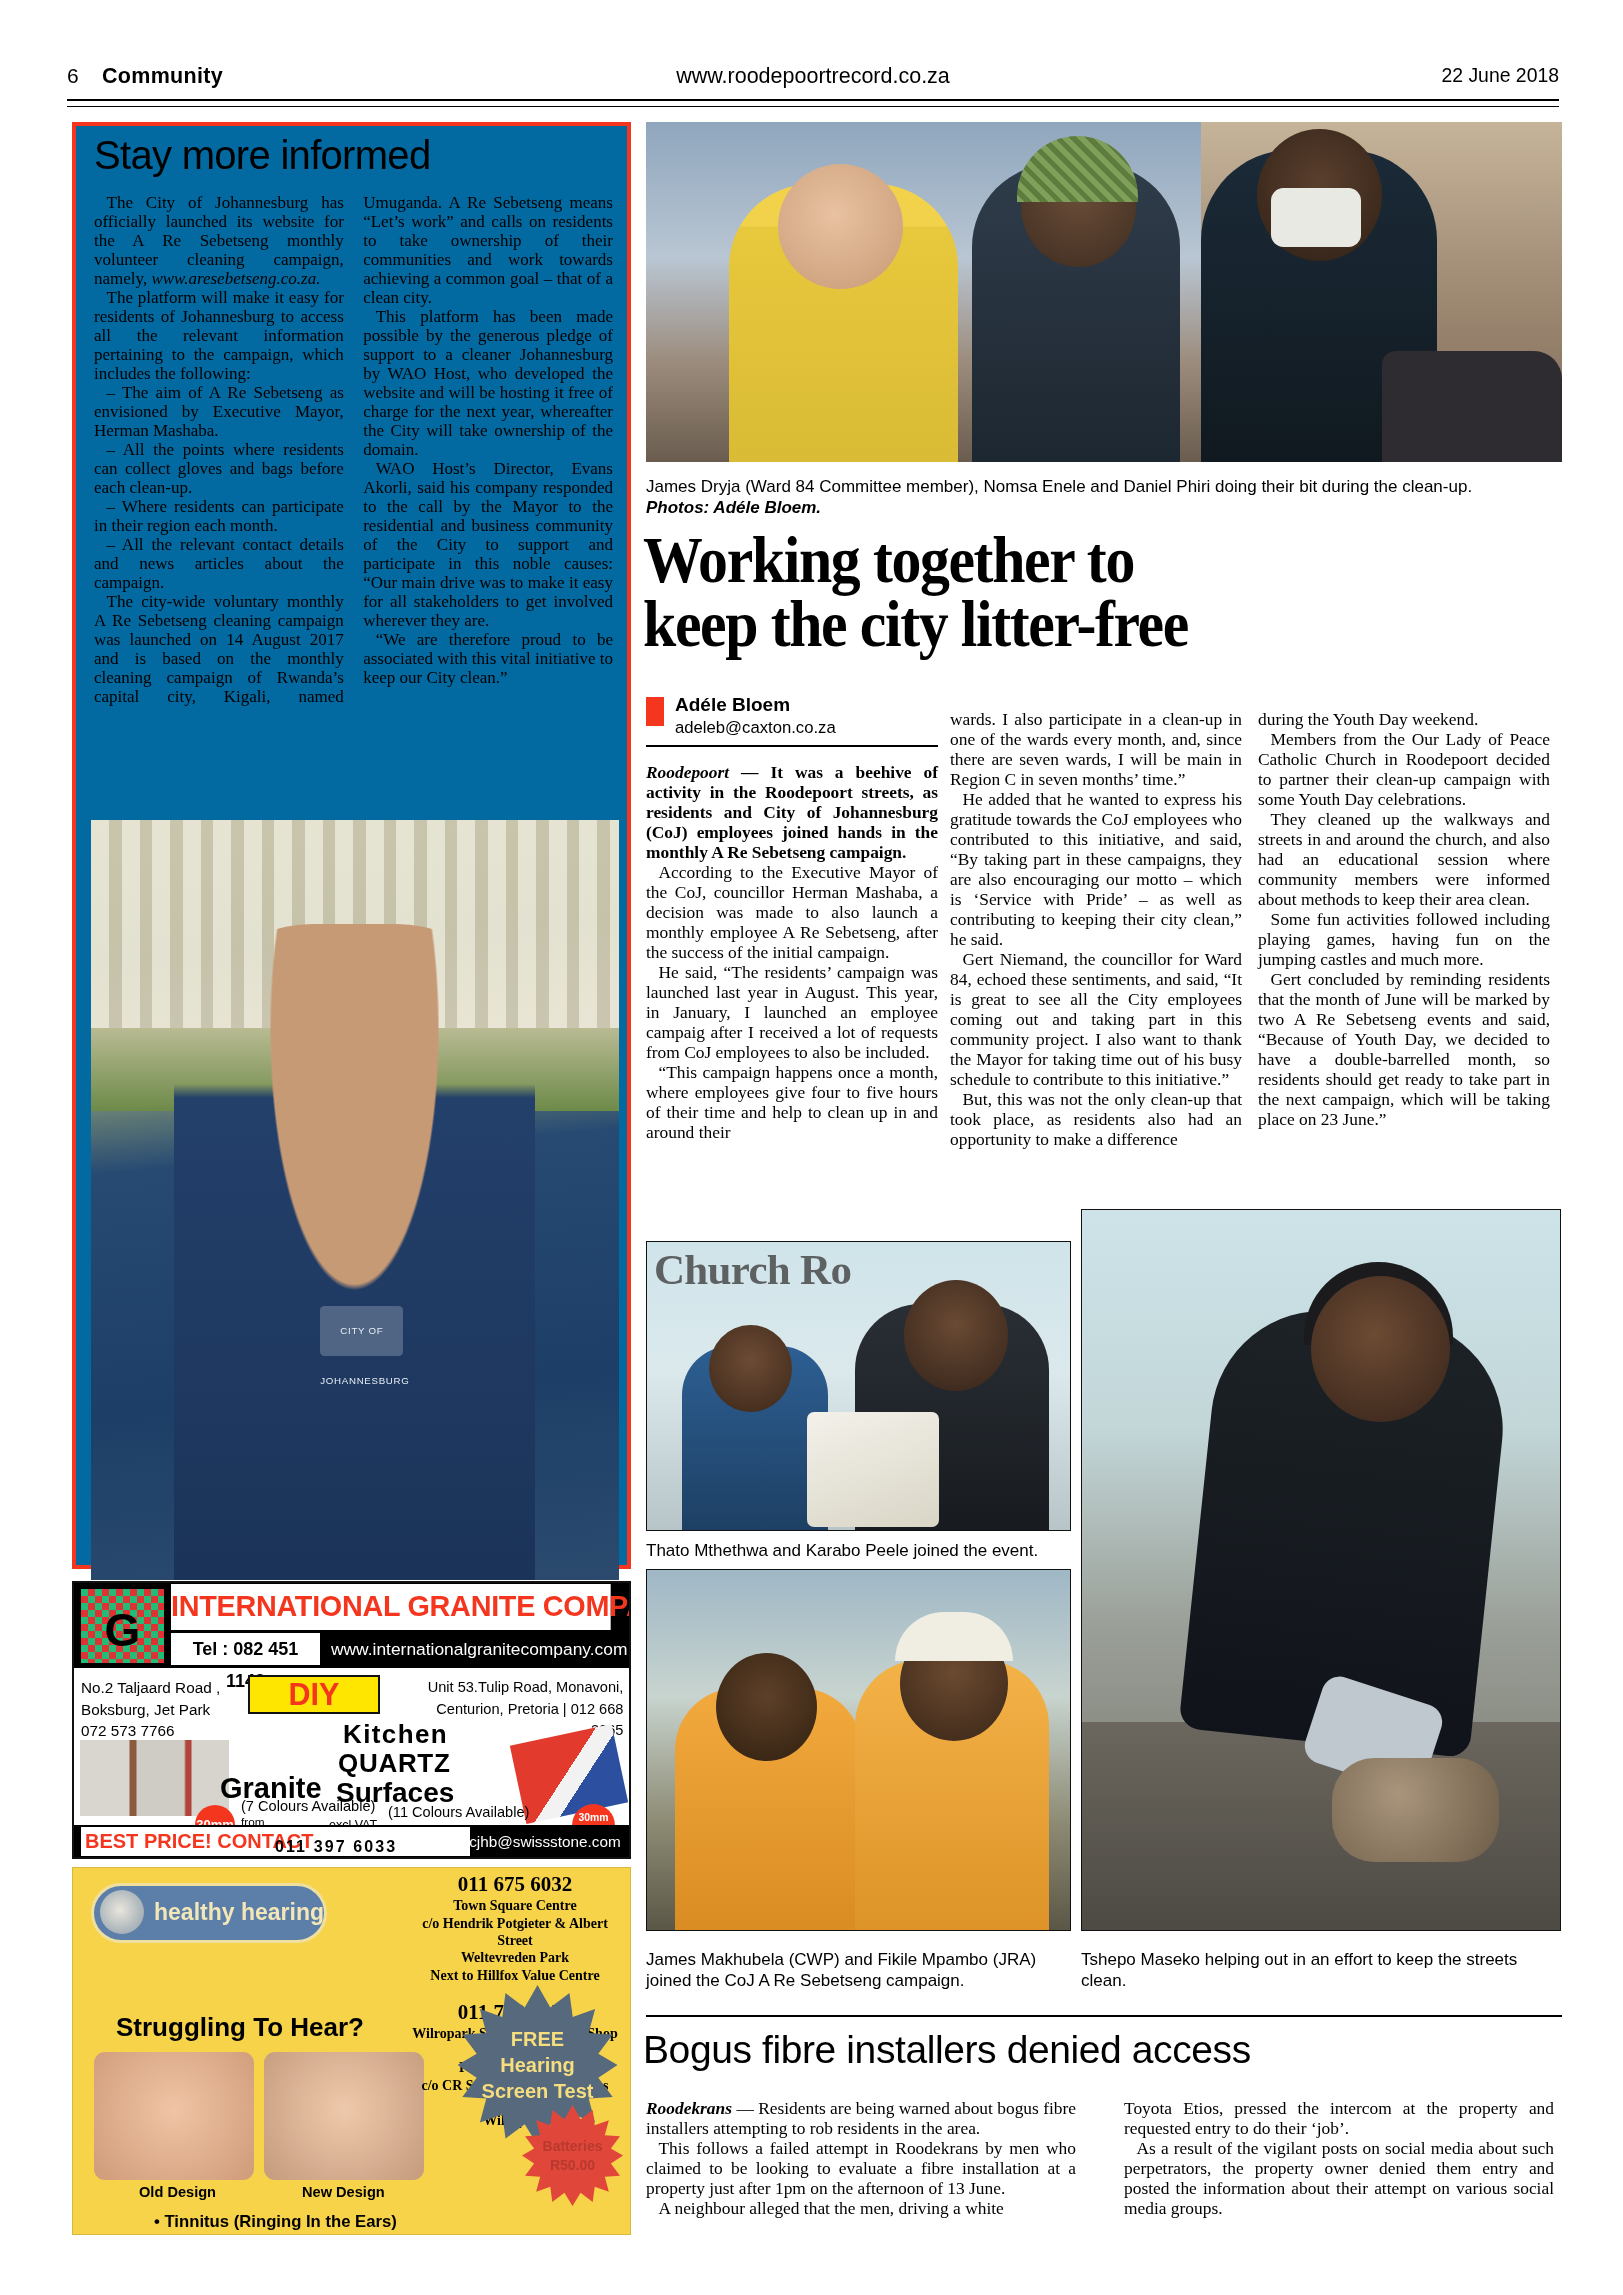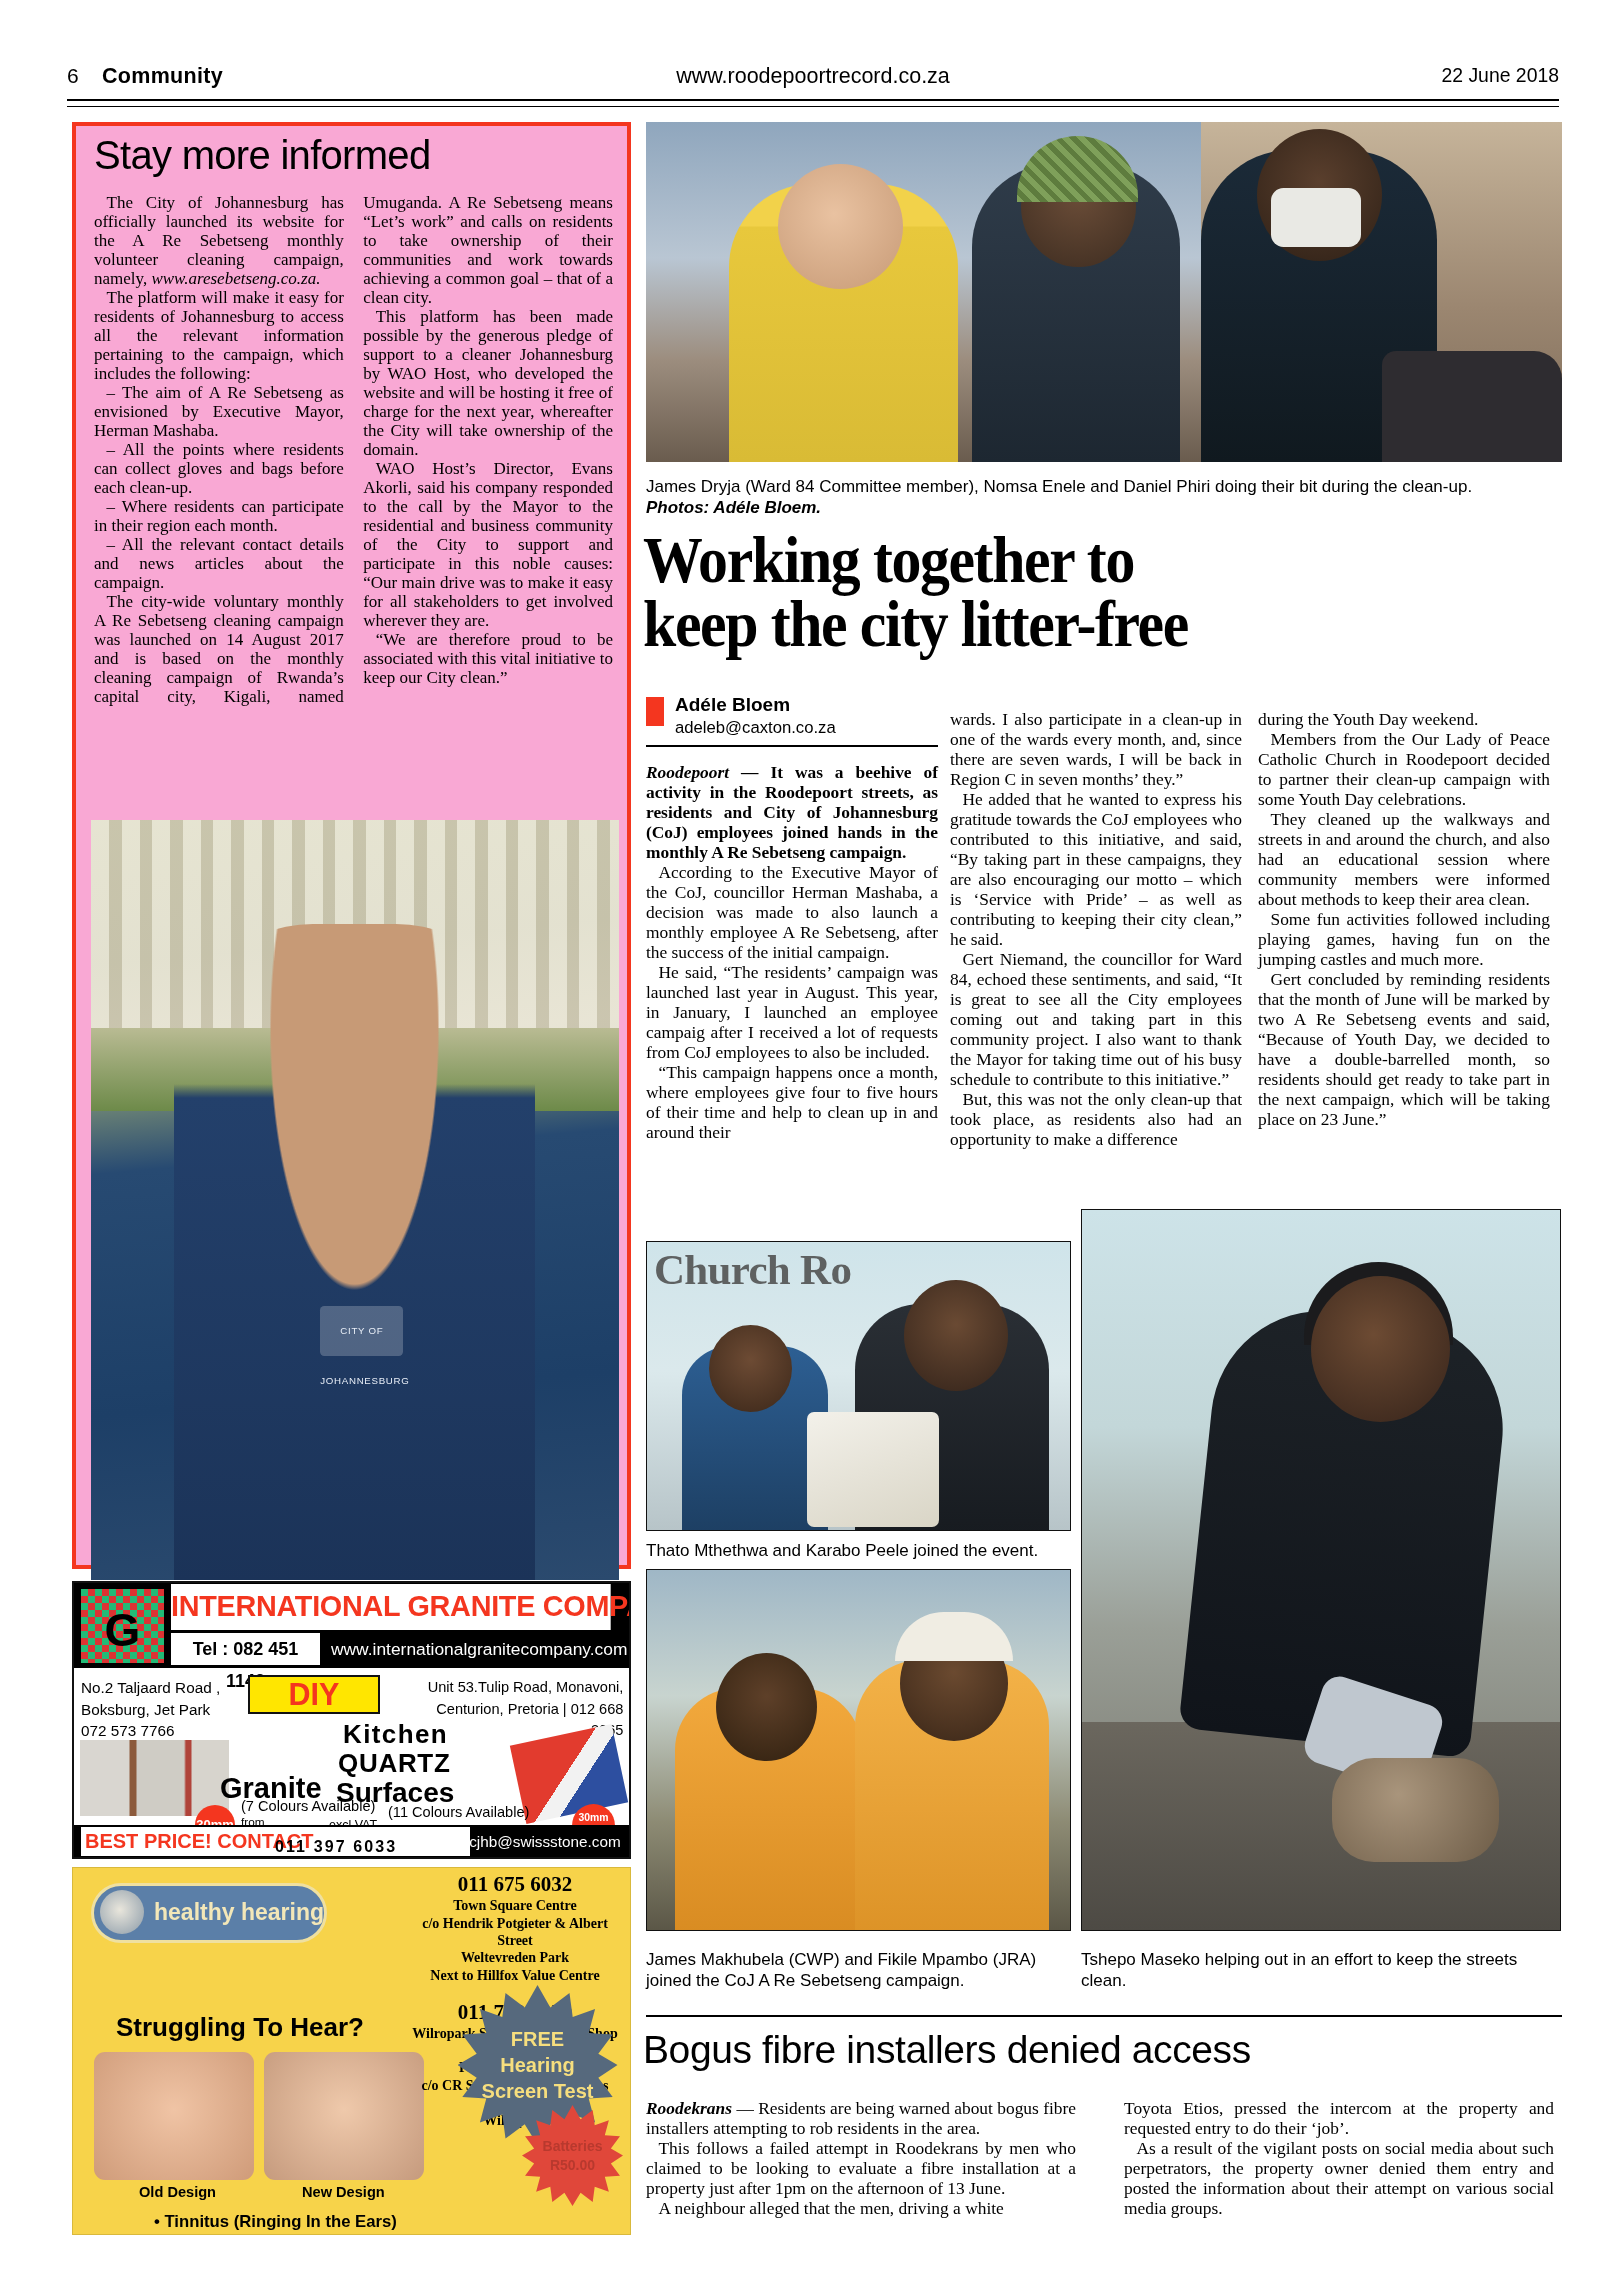--- a/index.html
+++ b/index.html
@@ -16,21 +16,21 @@
   .masthead{position:absolute;left:67px;top:64px;width:1492px;height:36px;}
   .mh-page{position:absolute;left:0;top:0;font-size:21px;font-weight:400;}
   .mh-section{position:absolute;left:35px;top:0;font-size:21.5px;font-weight:700;letter-spacing:0.3px;}
   .mh-url{position:absolute;left:0;right:0;top:0;text-align:center;font-size:21.5px;font-weight:400;}
   .mh-date{position:absolute;right:0;top:0;font-size:19.4px;}
   .mh-rule{position:absolute;left:67px;top:99px;width:1492px;height:4.9px;
            border-top:2.1px solid #000;border-bottom:1.4px solid #000;}
 
   
   .redbox{position:absolute;left:72px;top:122px;width:559px;height:1447px;
-          border:4.9px solid #f4361f;background:#f9a8d4;box-sizing:border-box;text-decoration:underline;}
+          border:4.9px solid #f4361f;background:#0369a1;box-sizing:border-box;text-decoration:underline;}
   .redbox-title{position:absolute;left:18px;top:7px;font-size:40px;font-weight:400;letter-spacing:-0.7px;}
   .rb-cols{position:absolute;left:18px;top:67px;width:519px;
            column-count:2;column-gap:19.4px;
            font-family:"Liberation Serif",serif;font-size:17px;line-height:19px;
            text-align:justify;hyphens:none;}
   .rb-cols p{margin:0;text-indent:12.5px;}
   .rb-cols p.lead{text-indent:0;}
   .rb-cols i{font-style:italic;}
   .rb-cols b{font-weight:700;font-style:italic;}
 
@@ -303,21 +303,21 @@
   </div>
 
   <div class="artcol c1">
     <p class="lead"><i>Roodepoort</i> — It was a beehive of activity in the Roodepoort streets, as residents and City of Johannesburg (CoJ) employees joined hands in the monthly A Re Sebetseng campaign.</p>
     <p>According to the Executive Mayor of the CoJ, councillor Herman Mashaba, a decision was made to also launch a monthly employee A Re Sebetseng, after the success of the initial campaign.</p>
     <p>He said, “The residents’ campaign was launched last year in August. This year, in January, I launched an employee campaig after I received a lot of requests from CoJ employees to also be included.</p>
     <p>“This campaign happens once a month, where employees give four to five hours of their time and help to clean up in and around their</p>
   </div>
 
   <div class="artcol c2">
-    <p class="lead" style="font-weight:400">wards. I also participate in a clean-up in one of the wards every month, and, since there are seven wards, I will be back in Region C in seven months’ they.”</p>
+    <p class="lead" style="font-weight:400">wards. I also participate in a clean-up in one of the wards every month, and, since there are seven wards, I will be main in Region C in seven months’ time.”</p>
     <p>He added that he wanted to express his gratitude towards the CoJ employees who contributed to this initiative, and said, “By taking part in these campaigns, they are also encouraging our motto – which is ‘Service with Pride’ – as well as contributing to keeping their city clean,” he said.</p>
     <p>Gert Niemand, the councillor for Ward 84, echoed these sentiments, and said, “It is great to see all the City employees coming out and taking part in this community project. I also want to thank the Mayor for taking time out of his busy schedule to contribute to this initiative.”</p>
     <p>But, this was not the only clean-up that took place, as residents also had an opportunity to make a difference</p>
   </div>
 
   <div class="artcol c3">
     <p class="lead" style="font-weight:400">during the Youth Day weekend.</p>
     <p>Members from the Our Lady of Peace Catholic Church in Roodepoort decided to partner their clean-up campaign with some Youth Day celebrations.</p>
     <p>They cleaned up the walkways and streets in and around the church, and also had an educational session where community members were informed about methods to keep their area clean.</p>
     <p>Some fun activities followed including playing games, having fun on the jumping castles and much more.</p>

